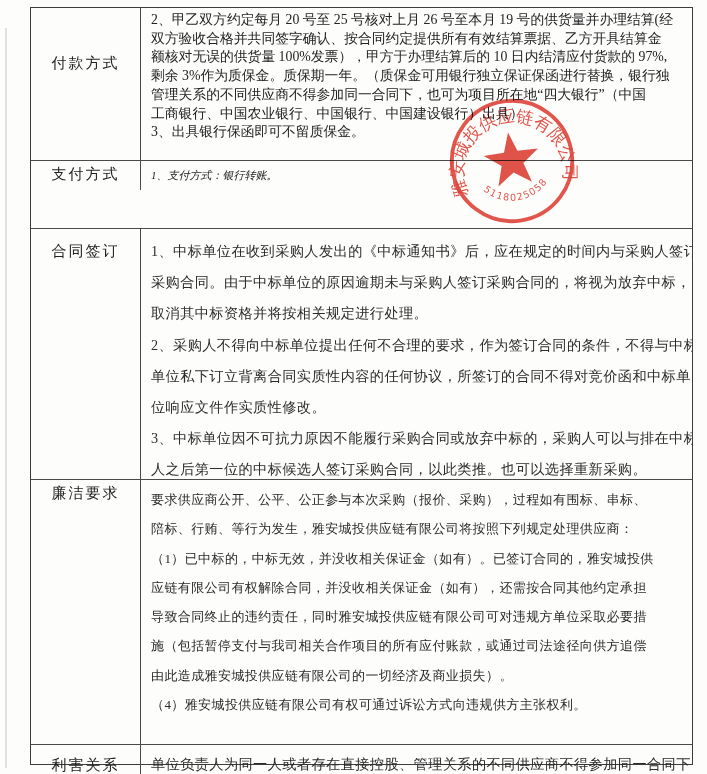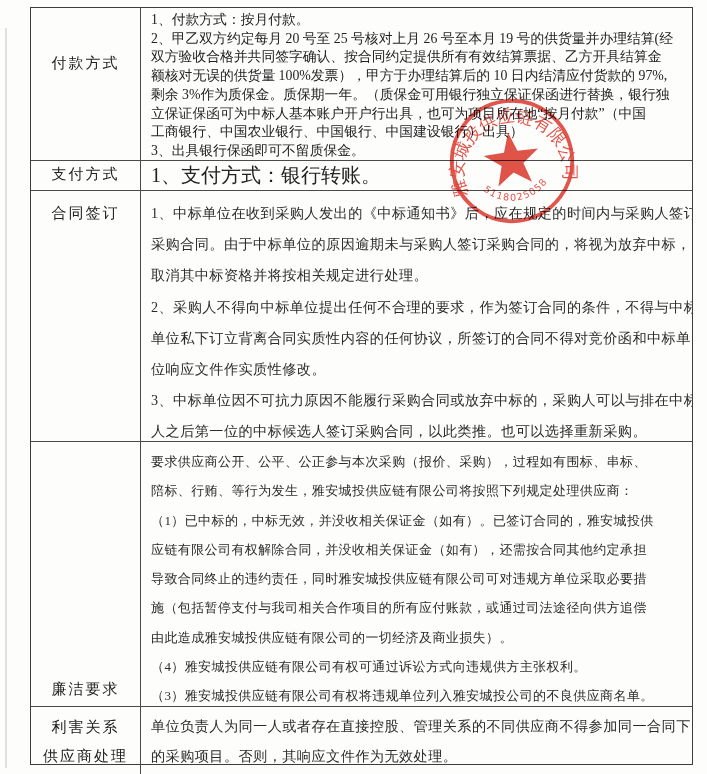--- a/index.html
+++ b/index.html
@@ -17,46 +17,46 @@
   .doc-table{
     position:absolute;left:30px;top:7px;width:663px;height:758px;
     border:1.6px solid #3d3d3d;
     box-sizing:border-box;
     background:transparent;
   }
   .trow{display:flex;box-sizing:border-box;border-top:1px solid #4a4a4a;}
   .trow:first-child{border-top:none;}
   .r1{height:152px;}
   .r2{height:30px;}
-  .r3{height:251px;}
+  .r3{height:251px;margin-top:38px;}
   .r4{height:265px;}
   .r5{height:72px;}
 
   .label-cell{
     width:110px;flex:0 0 110px;box-sizing:border-box;
     border-right:1px solid #4a4a4a;
     display:flex;flex-direction:column;align-items:center;
     font-size:15px;letter-spacing:2px;color:#222;
     line-height:30px;
     font-family:Liberation Mono, monospace;
   }
   .r1 .label-cell{justify-content:flex-start;padding-top:42px;}
   .r2 .label-cell{justify-content:center;line-height:16px;}
   .r3 .label-cell{justify-content:flex-start;padding-top:9px;}
-  .r4 .label-cell{justify-content:flex-end;}
+  .r4 .label-cell{justify-content:flex-start;}
   .r5 .label-cell{justify-content:center;line-height:29px;}
 
   .content-cell{
     flex:1;box-sizing:border-box;
     padding:3px 4px 0 10px;
     overflow:hidden;color:#222;
   }
   .tline{white-space:nowrap;}
   .r1 .content-cell{font-size:13.8px;line-height:18.7px;padding-top:3px;letter-spacing:0;}
-  .r2 .content-cell{font-size:20px;line-height:18px;padding-top:5px;}
+  .r2 .content-cell{font-size:11px;line-height:18px;padding-top:5px;font-style:italic;}
   .r3 .content-cell{font-size:14.2px;line-height:31.2px;padding-top:7px;letter-spacing:.4px;color:#2b2b2b;}
   .r4 .content-cell{font-size:13px;line-height:29.3px;padding-top:5px;letter-spacing:.4px;color:#2b2b2b;}
   .r5 .content-cell{font-size:14.2px;line-height:30px;padding-top:4px;letter-spacing:.4px;color:#2b2b2b;}
 
   .seal{
     position:absolute;left:433px;top:97px;width:158px;height:128px;
     transform:rotate(-8deg);
     mix-blend-mode:multiply;
     opacity:.95;
     pointer-events:none;
@@ -67,26 +67,25 @@
 
 <div class="page">
   <div class="scan-edge"></div>
 
   <div class="doc-table">
     <div class="trow r1">
       <div class="label-cell">
           <div class="tline">付款方式</div>
         </div>
       <div class="content-cell">
-          <div class="tline">1、付款方式：按月付款。</div>
           <div class="tline">2、甲乙双方约定每月 20 号至 25 号核对上月 26 号至本月 19 号的供货量并办理结算(经</div>
           <div class="tline">双方验收合格并共同签字确认、按合同约定提供所有有效结算票据、乙方开具结算金</div>
           <div class="tline">额核对无误的供货量 100%发票），甲方于办理结算后的 10 日内结清应付货款的 97%,</div>
           <div class="tline">剩余 3%作为质保金。质保期一年。（质保金可用银行独立保证保函进行替换，银行独</div>
-          <div class="tline">立保证保函可为中标人基本账户开户行出具，也可为项目所在地“按月付款”（中国</div>
+          <div class="tline">管理关系的不同供应商不得参加同一合同下，也可为项目所在地“四大银行”（中国</div>
           <div class="tline">工商银行、中国农业银行、中国银行、中国建设银行）出具）</div>
           <div class="tline">3、出具银行保函即可不留质保金。</div>
         </div>
     </div>
     <div class="trow r2">
       <div class="label-cell">
           <div class="tline">支付方式</div>
         </div>
       <div class="content-cell">
           <div class="tline">1、支付方式：银行转账。</div>
@@ -113,21 +112,20 @@
         </div>
       <div class="content-cell">
           <div class="tline">要求供应商公开、公平、公正参与本次采购（报价、采购），过程如有围标、串标、</div>
           <div class="tline">陪标、行贿、等行为发生，雅安城投供应链有限公司将按照下列规定处理供应商：</div>
           <div class="tline">（1）已中标的，中标无效，并没收相关保证金（如有）。已签订合同的，雅安城投供</div>
           <div class="tline">应链有限公司有权解除合同，并没收相关保证金（如有），还需按合同其他约定承担</div>
           <div class="tline">导致合同终止的违约责任，同时雅安城投供应链有限公司可对违规方单位采取必要措</div>
           <div class="tline">施（包括暂停支付与我司相关合作项目的所有应付账款，或通过司法途径向供方追偿</div>
           <div class="tline">由此造成雅安城投供应链有限公司的一切经济及商业损失）。</div>
           <div class="tline">（4）雅安城投供应链有限公司有权可通过诉讼方式向违规供方主张权利。</div>
-          <div class="tline">（3）雅安城投供应链有限公司有权将违规单位列入雅安城投公司的不良供应商名单。</div>
         </div>
     </div>
     <div class="trow r5">
       <div class="label-cell">
           <div class="tline">利害关系</div>
           <div class="tline">供应商处理</div>
         </div>
       <div class="content-cell">
           <div class="tline">单位负责人为同一人或者存在直接控股、管理关系的不同供应商不得参加同一合同下</div>
           <div class="tline">的采购项目。否则，其响应文件作为无效处理。</div>

